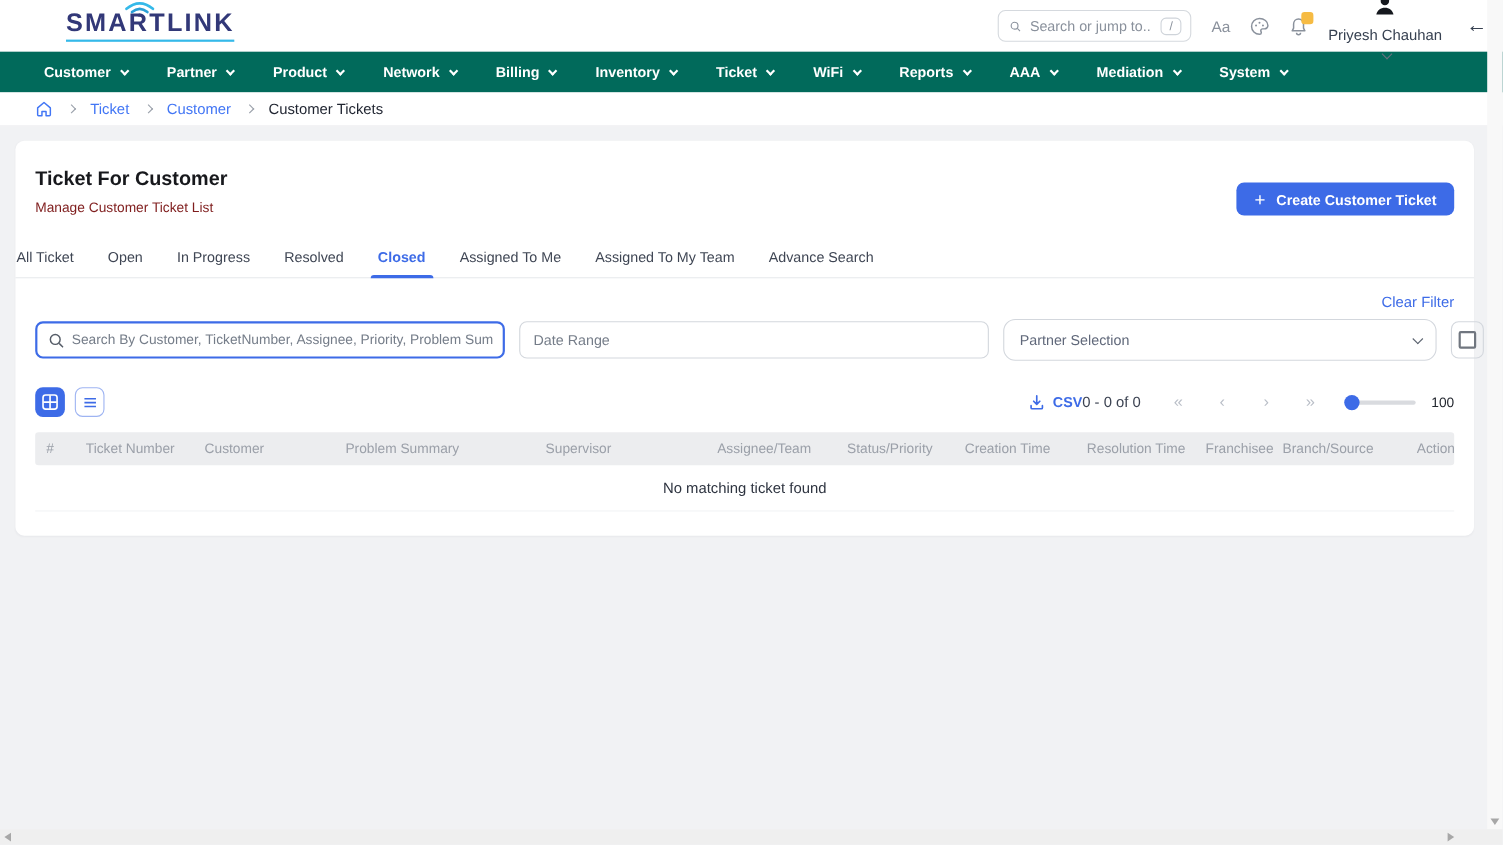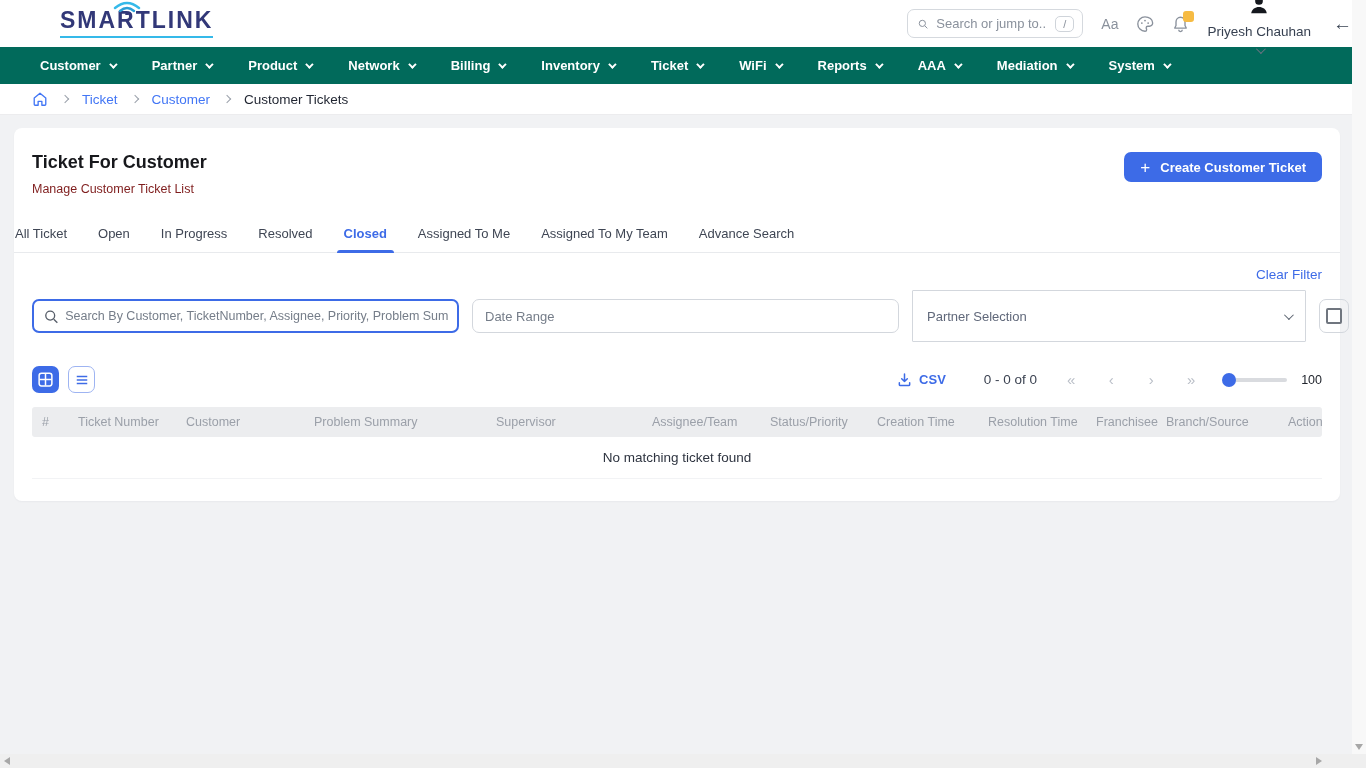--- a/index.html
+++ b/index.html
@@ -34,51 +34,51 @@
   .nav-item .chev { border-color:#ffffff; border-width:2px; width:6px; height:6px; }
 
   
   .breadcrumbs { height:31px; background:#ffffff; display:flex; align-items:center; gap:14px; padding:0 14px 0 32px; border-bottom:1px solid #ececee; font-size:13.5px; }
   .crumb-link { color:#4276f5; cursor:pointer; }
   .crumb-current { color:#1f2430; font-weight:500; }
   .crumb-sep { width:6px; height:6px; border-right:1.6px solid #9aa0aa; border-bottom:1.6px solid #9aa0aa; transform:rotate(-45deg); display:inline-block; }
 
   
   .card { background:#ffffff; border-radius:8px; margin:13px 14px 0 14px; width:1326px; padding:0 0 22px 0; box-shadow:0 1px 2px rgba(16,24,40,.04); }
-  .card-head { display:flex; align-items:flex-start; justify-content:space-between; padding:24px 18px 0 18px; }
+  .card-head { display:flex; align-items:flex-end; justify-content:space-between; padding:24px 18px 0 18px; }
   .page-title { font-size:18px; font-weight:bold; color:#17181c; }
   .page-subtitle { font-size:12.5px; color:#7f1d1d; margin-top:9px; }
   .create-btn { background:#3d6be7; color:#fff; border:none; border-radius:7px; height:30px; padding:0 16px; font-size:13px; font-weight:bold; display:flex; align-items:center; gap:10px; cursor:pointer; font-family:"Liberation Sans",sans-serif; }
   .plus-glyph { font-size:17px; font-weight:normal; line-height:1; }
 
   .tabs { display:flex; gap:29px; padding:0 0; margin-top:22px; border-bottom:1px solid #e8eaed; }
   .tab { font-size:13px; color:#3f4654; padding:8px 1px 11px 1px; cursor:pointer; position:relative; }
   .tab.active { color:#3d6be7; font-weight:bold; }
   .tab.active::after { content:""; position:absolute; left:-6px; right:-6px; bottom:-1px; height:3px; background:#3d6be7; border-radius:3px 3px 0 0; }
 
   .clear-filter-row { display:flex; justify-content:flex-end; padding:14px 18px 0 18px; }
   .clear-filter { color:#3d6be7; font-size:13.5px; cursor:pointer; }
 
   .filter-row { display:flex; align-items:center; gap:13px; padding:8px 18px 0 18px; }
   .filter-search { display:flex; align-items:center; gap:7px; border:2px solid #3d6be7; border-radius:7px; height:34px; width:427px; padding:0 8px 0 10px; flex:none; }
   .filter-search input { border:none; outline:none; width:100%; font-size:12.5px; color:#374151; font-family:"Liberation Sans",sans-serif; }
   .filter-search input::placeholder { color:#757d89; }
   .filter-input { border:1px solid #d3d7dd; border-radius:7px; height:34px; width:427px; padding:0 12px; font-size:13px; color:#374151; outline:none; flex:none; font-family:"Liberation Sans",sans-serif; }
   .filter-input::placeholder { color:#757d89; }
-  .filter-select { border:1px solid #d3d7dd; border-radius:1px; height:52px; width:394px; padding:0 14px; font-size:13px; color:#60687a; display:flex; align-items:center; justify-content:space-between; cursor:pointer; flex:none; }
+  .filter-select { border:1px solid #d3d7dd; border-radius:11px; height:38px; width:394px; padding:0 14px; font-size:13px; color:#60687a; display:flex; align-items:center; justify-content:space-between; cursor:pointer; flex:none; }
   .filter-select .chev { border-color:#5c6470; }
   .filter-check { border:1px solid #d3d7dd; border-radius:7px; height:34px; width:30px; display:flex; align-items:center; justify-content:center; cursor:pointer; flex:none; }
   .filter-check .inner { width:16px; height:16px; border:2px solid #70767f; border-radius:2px; }
 
   .toolbar { display:flex; align-items:center; padding:24px 18px 0 18px; }
   .view-btn { width:27px; height:27px; border-radius:7px; display:flex; align-items:center; justify-content:center; cursor:pointer; }
   .view-btn.grid { background:#3d6be7; margin-right:9px; }
   .view-btn.list { background:#ffffff; border:1px solid #9eb4f2; }
   .toolbar-right { margin-left:auto; display:flex; align-items:center; gap:0; }
-  .csv-btn { display:flex; align-items:center; gap:7px; color:#3d6be7; font-size:13px; font-weight:bold; cursor:pointer; margin-right:38px; }
+  .csv-btn { display:flex; align-items:center; gap:7px; color:#3d6be7; font-size:13px; font-weight:bold; cursor:pointer; }
   .range-text { font-size:13.5px; color:#3c4352; margin-right:14px; }
   .pg-btn { color:#b9bec7; font-size:15px; width:40px; text-align:center; cursor:pointer; user-select:none; }
   .slider { display:flex; align-items:center; margin-left:12px; }
   .slider-track { width:64px; height:4px; background:#d9dbdf; border-radius:2px; position:relative; }
   .slider-knob { position:absolute; left:-1px; top:-5px; width:14px; height:14px; border-radius:50%; background:#3d6be7; cursor:pointer; }
   .slider-value { font-size:12.5px; color:#23272f; margin-left:14px; }
 
   .table-wrap { padding:14px 18px 0 18px; }
   .thead { display:grid; grid-template-columns:36px 108px 128px 182px 156px 118px 107px 111px 108px 70px 122px 1fr; background:#ecedef; border-radius:3px; height:30px; align-items:center; padding:0 0 0 10px; }
   .th { font-size:12.5px; color:#9ba0a9; font-weight:500; white-space:nowrap; overflow:hidden; }

